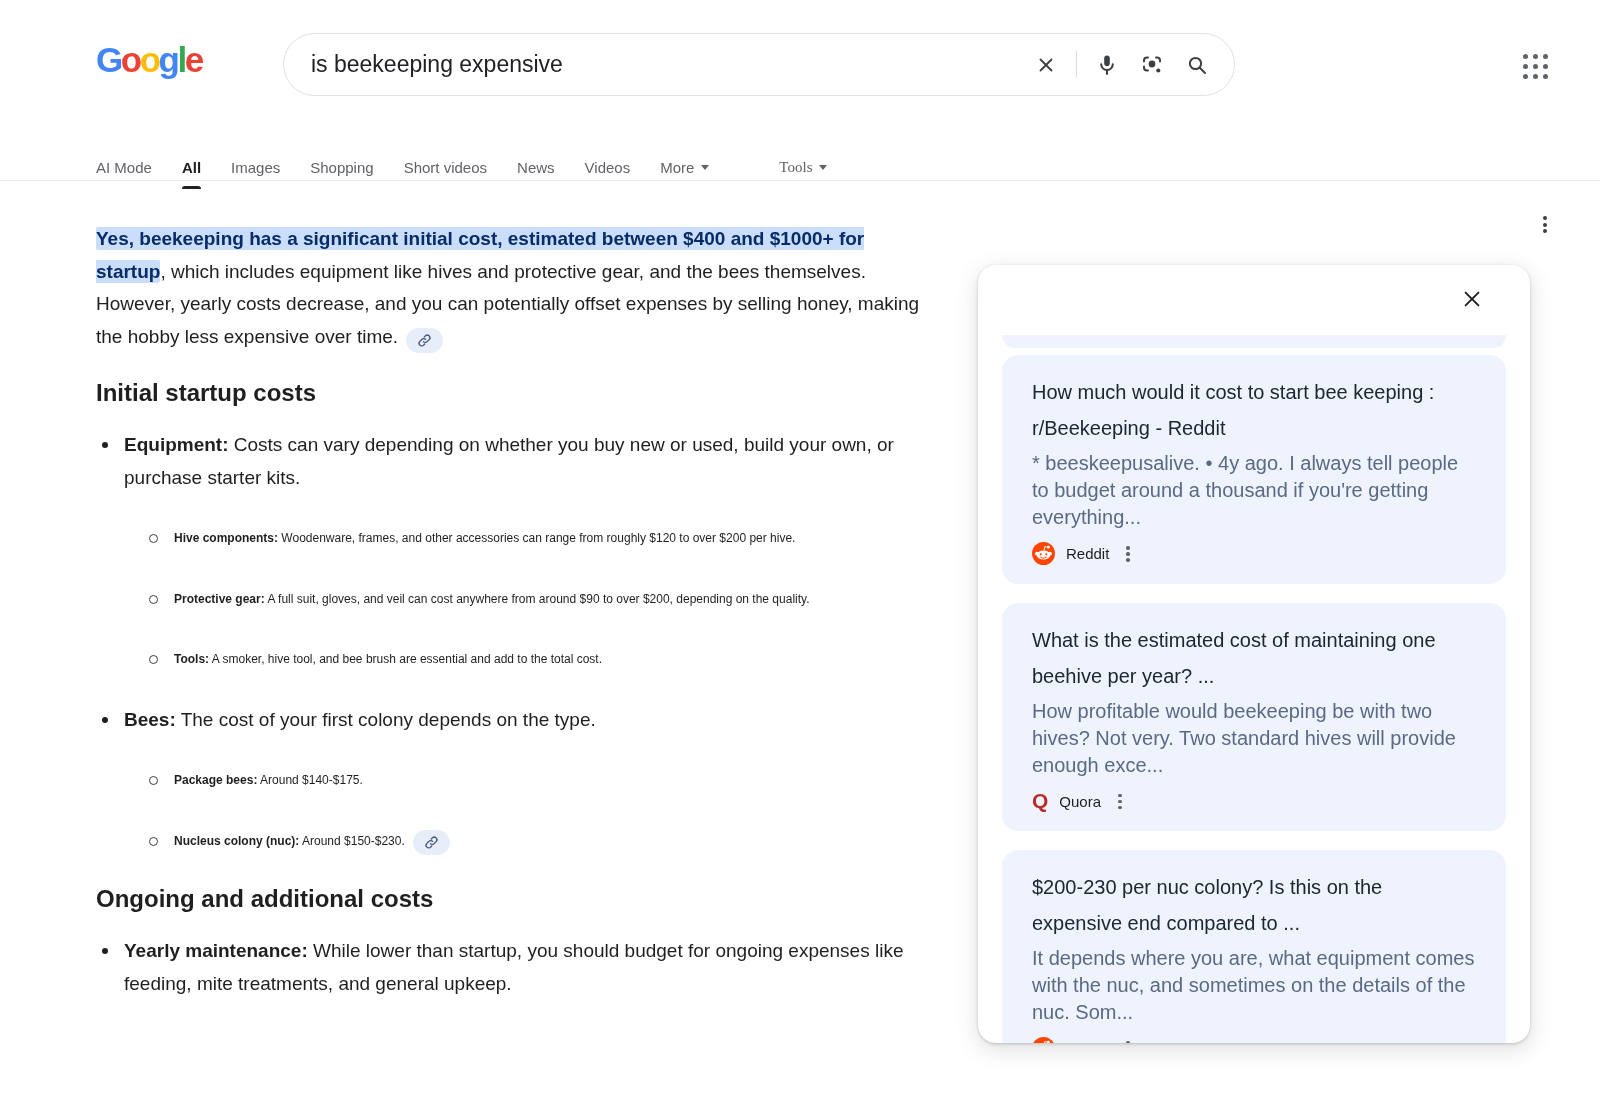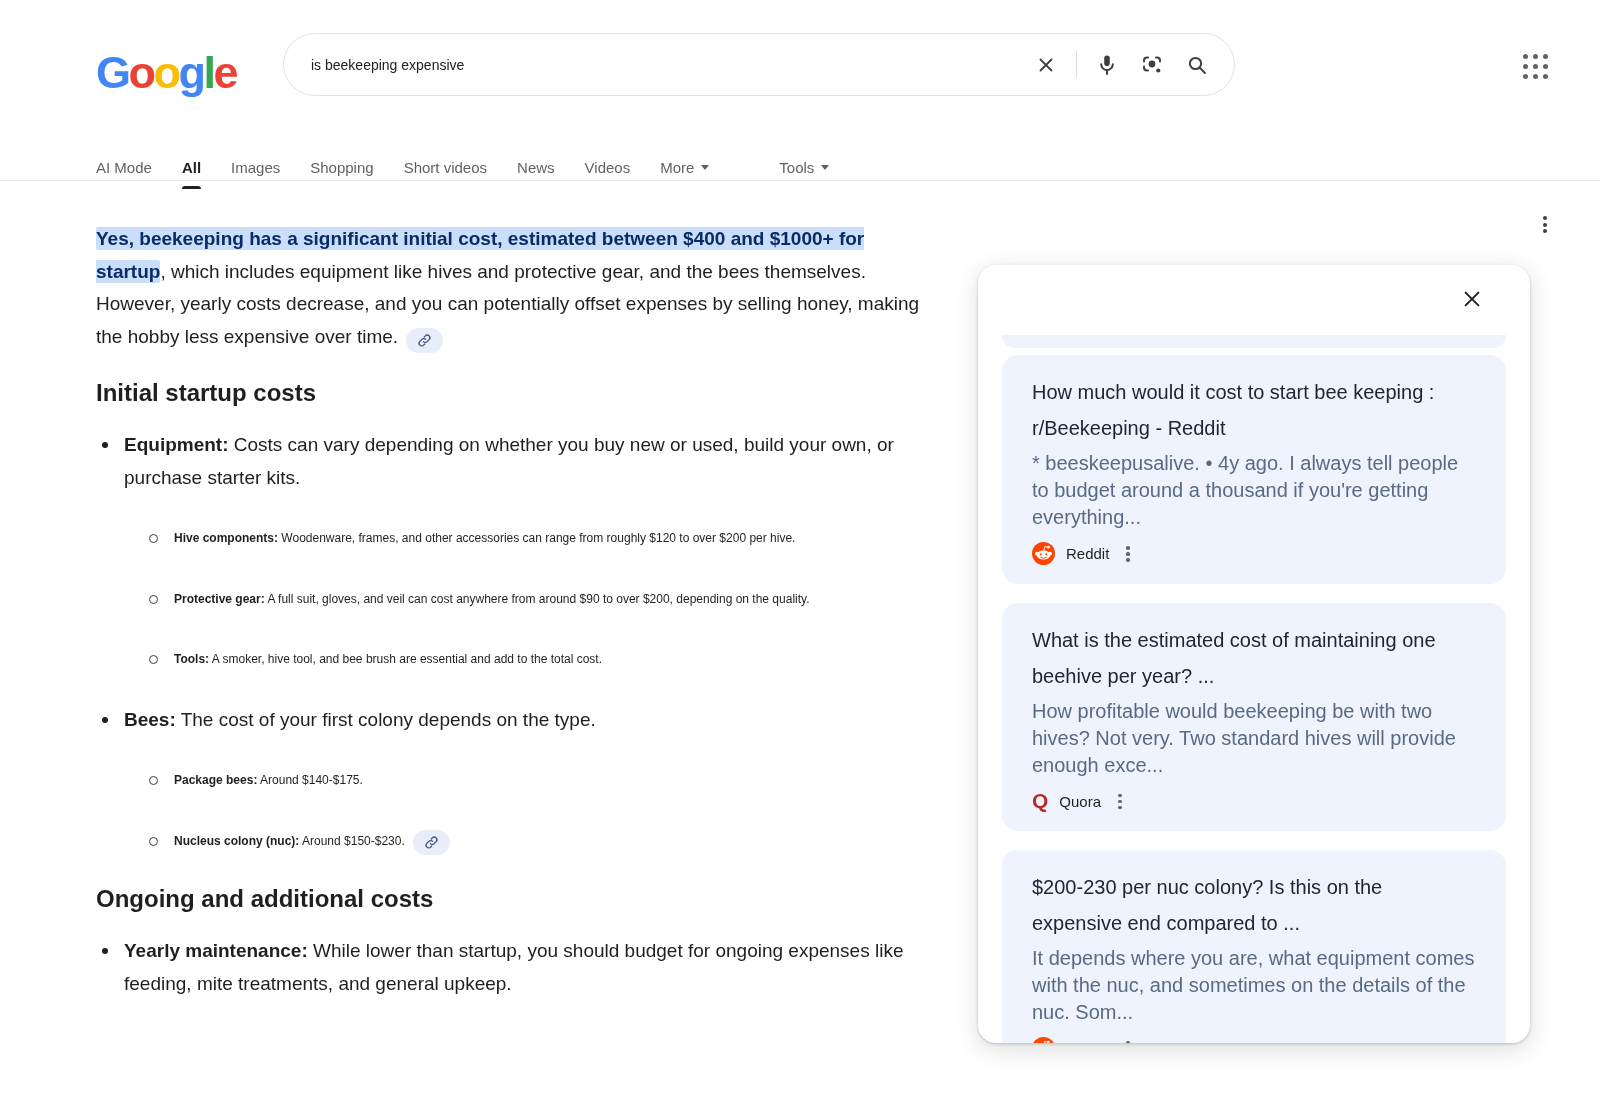--- a/index.html
+++ b/index.html
@@ -3,31 +3,31 @@
 <meta charset="utf-8">
 <style>
   * { margin:0; padding:0; box-sizing:border-box; }
   html,body { width:1600px; height:1112px; }
   body {
     position:relative; overflow:hidden; background:#fff;
     font-family:"Liberation Sans", sans-serif; color:#1f1f1f;
   }
 
   
-  .logo { position:absolute; left:96px; top:40px; font-size:45px; font-weight:700; letter-spacing:-2.5px; cursor:pointer;margin-top:7px; }
+  .logo { position:absolute; left:96px; top:40px; font-size:35px; font-weight:700; letter-spacing:-2.5px; cursor:pointer; }
   .logo span { display:inline-block; }
   .c-blue{color:#4285F4}.c-red{color:#EA4335}.c-yellow{color:#FBBC05}.c-green{color:#34A853}
 
   .searchbar {
     position:absolute; left:283px; top:33px; width:952px; height:63px;
     border:1px solid #dfe1e5; border-radius:32px; background:#fff;
     display:flex; align-items:center; padding:0 22px 0 27px;
   }
   .searchbar input {
-    flex:1; border:none; outline:none; font-size:14px; color:#202124;
+    flex:1; border:none; outline:none; font-size:23px; color:#202124;
     font-family:"Liberation Sans", sans-serif; background:transparent;
   }
   .sb-icons { display:flex; align-items:center; gap:15px; }
   .sb-icons .icon-btn { display:flex; align-items:center; justify-content:center; width:30px; height:30px; cursor:pointer; }
   .sb-divider { width:1px; height:27px; background:#dadce0; }
   .icon-stroke { stroke:#3c4043; fill:none; stroke-width:2; stroke-linecap:round; }
 
   .apps-grid {
     position:absolute; left:1519px; top:50px; width:32px; height:32px;
     display:grid; grid-template-columns:repeat(3,5px); grid-template-rows:repeat(3,5px);
@@ -35,21 +35,21 @@
   }
   .apps-grid i { width:5px; height:5px; border-radius:50%; background:#5f6368; }
 
   
   .tabs-divider { position:absolute; left:0; right:0; top:180px; height:1px; background:#e9eaee; }
   .tabs { position:absolute; left:96px; top:146px; height:43px; display:flex; align-items:flex-start; gap:30px; }
   .tab { position:relative; height:100%; display:inline-flex; align-items:center; font-size:15px; color:#5f6368; cursor:pointer; white-space:nowrap; }
   .tab.active { color:#202124; font-weight:700; }
   .tab.active::after { content:""; position:absolute; left:0; right:0; bottom:0; height:3px; background:#202124; border-radius:3px 3px 0 0; }
   .tab .caret { margin-left:7px; width:0; height:0; border-left:4.5px solid transparent; border-right:4.5px solid transparent; border-top:5px solid #5f6368; }
-  .tab-tools { margin-left:40px; }
+  .tab-tools { margin-left:40px;font-family:Liberation Serif, serif; }
 
   
   .main { position:absolute; left:96px; top:203px; width:834px; }
   .ai-head { display:flex; align-items:center; gap:14px; height:36px; }
   .ai-label { font-size:17px; font-weight:700; color:#202124; }
   .overview-kebab { position:absolute; left:1539px; top:206px; cursor:pointer; }
   .kebab { display:inline-flex; flex-direction:column; gap:2.5px; padding:4px; cursor:pointer; }
   .kebab i { width:3.5px; height:3.5px; border-radius:50%; background:#5f6368; }
   .overview-kebab .kebab i { width:4px; height:4px; background:#3c4043; }
 

